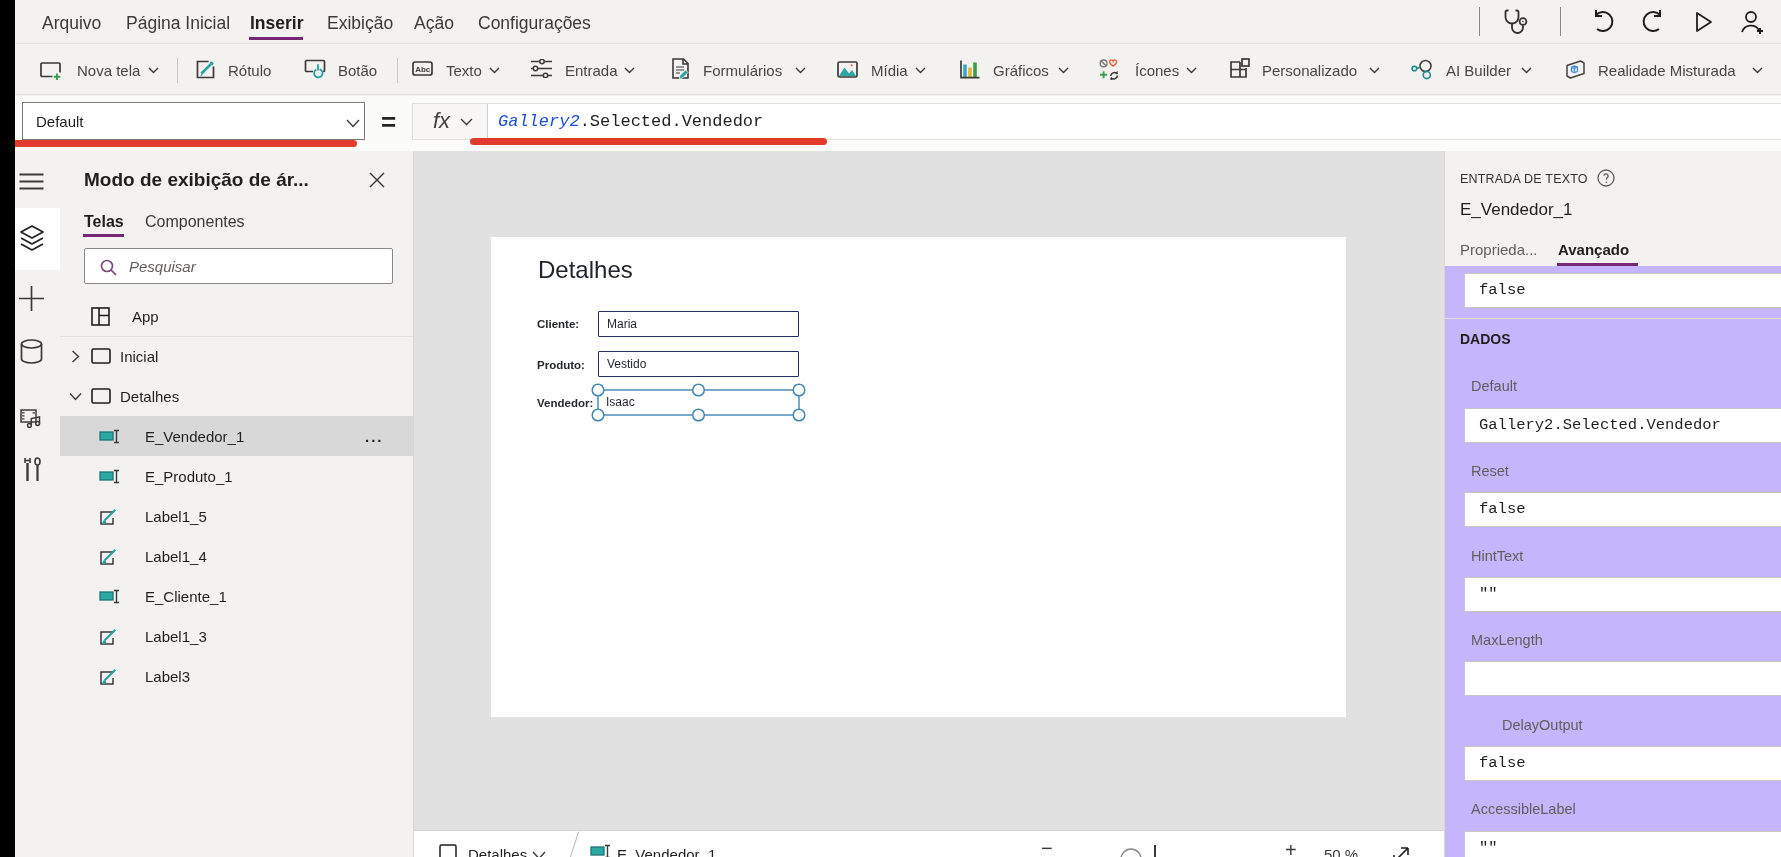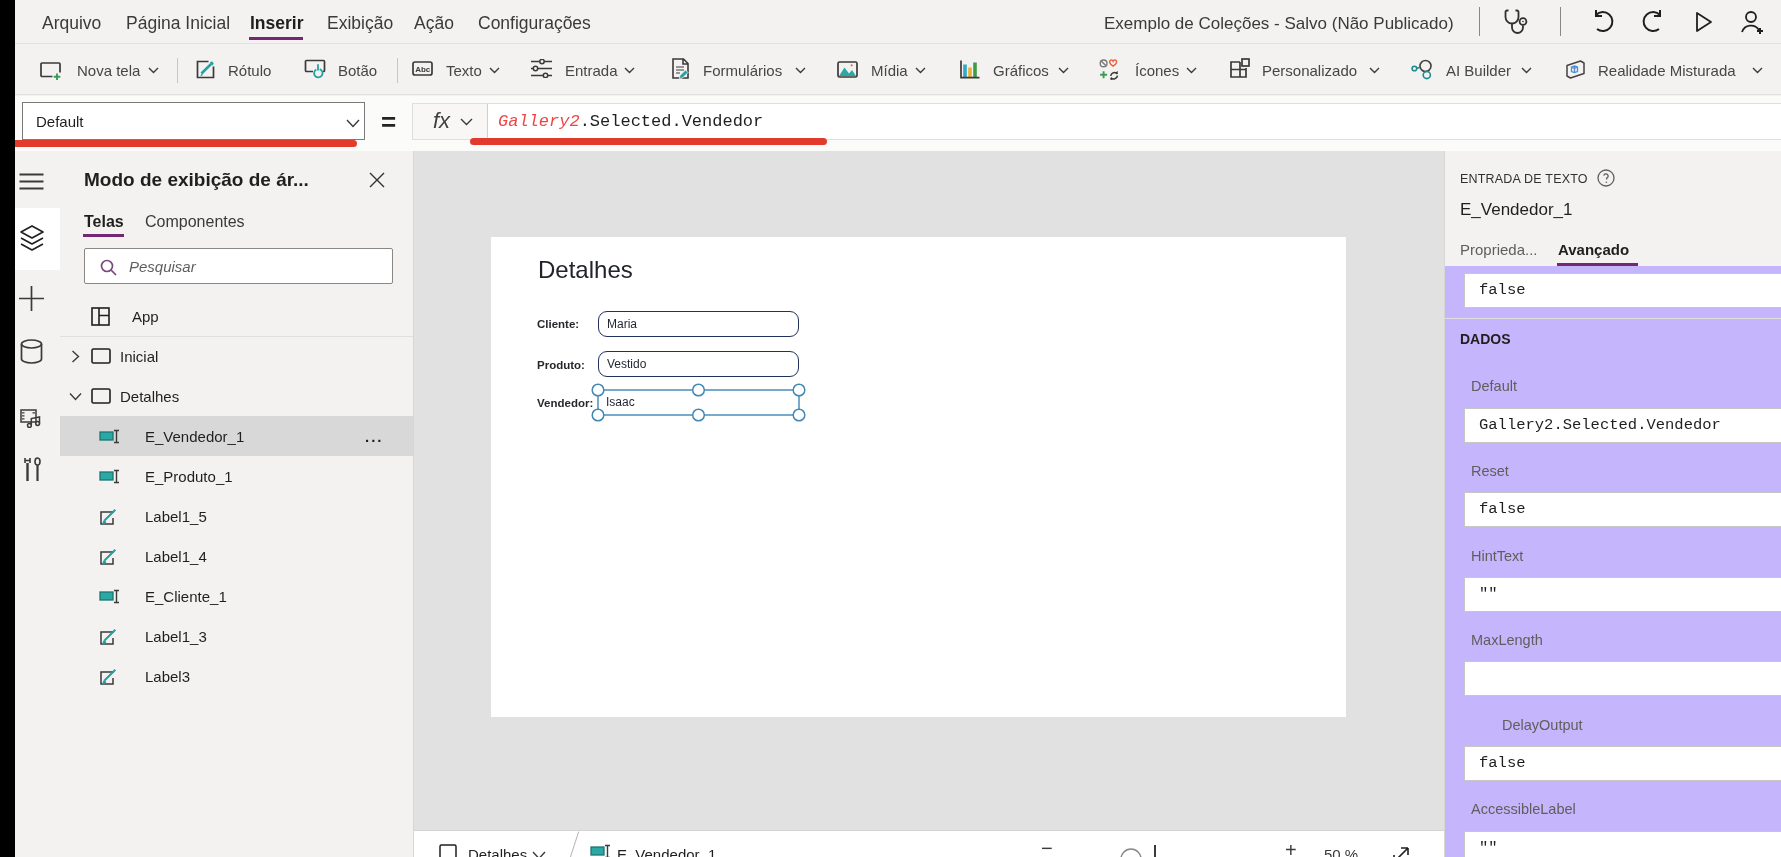--- a/index.html
+++ b/index.html
@@ -35,21 +35,21 @@
 
   
   #tree { left:60px; top:151px; width:353px; height:706px; background:#f3f2f1; }
   .trow { position:absolute; left:0; width:353px; height:40px; }
   .trow .lbl { position:absolute; top:0; height:40px; line-height:41px; font-size:15px; color:#201f1e; }
 
   
   #canvas { left:413px; top:151px; width:1031px; height:679px; background:#e1e1e1; border-left:1px solid #d8d6d4; }
   #artboard { position:absolute; left:77px; top:86px; width:855px; height:480px; background:#fff; }
   .fldlabel { position:absolute; font-size:11.5px; color:#26282c;font-weight:bold; }
-  .inpbox { position:absolute; width:201px; height:26px; border:1.5px solid #22305c; border-radius:9px; background:#fff; }
+  .inpbox { position:absolute; width:201px; height:26px; border:1.5px solid #22305c; border-radius:1px; background:#fff; }
   .inpbox span { position:absolute; left:8px; top:0; line-height:24px; font-size:12px; color:#1f2430; }
 
   
   #bottombar { left:413px; top:830px; width:1031px; height:27px; background:#fff; border-top:1px solid #d6d4d2; border-left:1px solid #d8d6d4; }
 
   
   #rpanel { left:1444px; top:151px; width:337px; height:706px; background:#c4b5fd; border-left:1px solid #d8d6d4; }
   #rphead { position:absolute; left:0; top:0; width:337px; height:115px; background:#f3f2f1; }
   .plabel { position:absolute; left:26px; font-size:14.5px; color:#605e5c; }
   .pbox { position:absolute; left:19px; width:330px; height:35px; background:#fff; border:1px solid #c8c6c4; }
@@ -59,21 +59,20 @@
 <body>
 
 <div class="abs" id="menubar">
   <span class="menuitem" style="left:42px;">Arquivo</span>
   <span class="menuitem" style="left:126px;">Página Inicial</span>
   <span class="menuitem" style="left:250px;font-weight:bold;color:#201f1e;">Inserir</span>
   <div class="abs" style="left:249px;top:37px;width:54px;height:3px;background:#742774;"></div>
   <span class="menuitem" style="left:327px;">Exibição</span>
   <span class="menuitem" style="left:414px;">Ação</span>
   <span class="menuitem" style="left:478px;">Configurações</span>
-  <span id="title" style="left:1104px;">Exemplo de Coleções - Salvo (Não Publicado)</span>
   <div class="abs" style="left:1479px;top:7px;width:1px;height:29px;background:#8a8886;"></div>
 
   <svg class="abs" style="left:1504px;top:8px;" width="28" height="28" viewBox="0 0 28 28" fill="none" stroke="#323130" stroke-width="1.8">
     <path d="M4.5 2.5 h-1.5 a1.5 1.5 0 0 0 -1.5 1.5 v5 a6.5 6.5 0 0 0 13 0 v-5 a1.5 1.5 0 0 0 -1.5 -1.5 h-1.5"></path>
     <path d="M8 16 v3.5 a5.5 5.5 0 0 0 11 0 v-2"></path>
     <circle cx="19" cy="13.5" r="3.4"></circle>
     <circle cx="19" cy="13.5" r="0.8" fill="#323130" stroke="none"></circle>
   </svg>
   <div class="abs" style="left:1560px;top:7px;width:1px;height:29px;background:#8a8886;"></div>
 
@@ -230,21 +229,21 @@
       </svg>
   </div>
   <span class="abs" style="left:381px;top:0;height:55px;line-height:53px;font-size:26px;font-weight:bold;color:#252423;">=</span>
   <div id="fxbox">
     <div id="fxlabel">
       <span class="abs" style="left:20px;top:0;line-height:34px;font-size:22px;font-style:italic;font-family:Liberation Sans, sans-serif;color:#404040;">fx</span>
       <svg class="abs" style="left:47px;top:14px;" width="13" height="8" viewBox="0 0 13 8" fill="none" stroke="#3b3a39" stroke-width="1.4">
           <path d="M1 1 L6.5 6.5 L12 1"></path>
         </svg>
     </div>
-    <span id="formula" class="mono"><i style="color:#ef4444;">Gallery2</i>.Selected.Vendedor</span>
+    <span id="formula" class="mono"><i style="color:#1d4ed8;">Gallery2</i>.Selected.Vendedor</span>
   </div>
 </div>
 <div class="redline" style="left:2px;top:140px;width:355px;height:6.5px;"></div>
 <div class="redline" style="left:470px;top:138px;width:357px;height:7px;"></div>
 
 <div class="abs" id="rail">
 
   <svg class="abs" style="left:19px;top:22px;" width="25" height="17" viewBox="0 0 25 17" stroke="#3b3a39" stroke-width="1.8" fill="none">
     <path d="M0.5 1.5 h24 M0.5 8.5 h24 M0.5 15.5 h24"></path>
   </svg>

